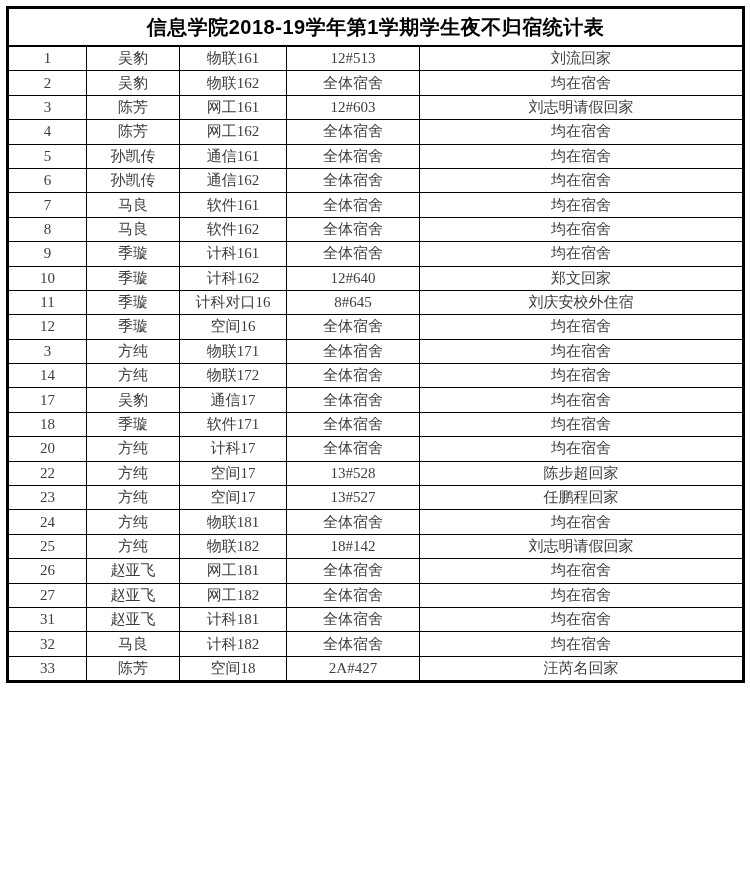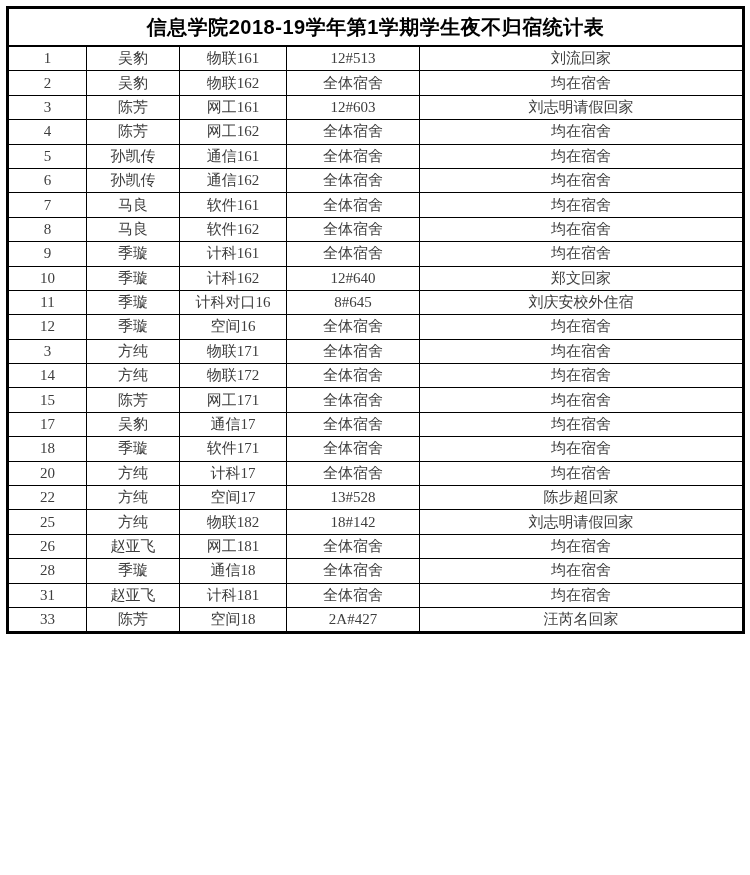--- a/index.html
+++ b/index.html
@@ -182,27 +182,20 @@
   </tr>
 
   <tr>
     <td>14</td>
     <td>方纯</td>
     <td>物联172</td>
     <td>全体宿舍</td>
     <td>均在宿舍</td>
   </tr>
 
-  <tr>
-    <td>15</td>
-    <td>陈芳</td>
-    <td>网工171</td>
-    <td>全体宿舍</td>
-    <td>均在宿舍</td>
-  </tr>
 
 
   <tr>
     <td>17</td>
     <td>吴豹</td>
     <td>通信17</td>
     <td>全体宿舍</td>
     <td>均在宿舍</td>
   </tr>
 
@@ -225,57 +218,78 @@
 
 
   <tr>
     <td>22</td>
     <td>方纯</td>
     <td>空间17</td>
     <td>13#528</td>
     <td>陈步超回家</td>
   </tr>
 
-
+  <tr>
+    <td>23</td>
+    <td>方纯</td>
+    <td>空间17</td>
+    <td>13#527</td>
+    <td>任鹏程回家</td>
+  </tr>
+
+  <tr>
+    <td>24</td>
+    <td>方纯</td>
+    <td>物联181</td>
+    <td>全体宿舍</td>
+    <td>均在宿舍</td>
+  </tr>
 
   <tr>
     <td>25</td>
     <td>方纯</td>
     <td>物联182</td>
     <td>18#142</td>
     <td>刘志明请假回家</td>
   </tr>
 
   <tr>
     <td>26</td>
     <td>赵亚飞</td>
     <td>网工181</td>
     <td>全体宿舍</td>
     <td>均在宿舍</td>
   </tr>
 
-
-  <tr>
-    <td>28</td>
-    <td>季璇</td>
-    <td>通信18</td>
-    <td>全体宿舍</td>
-    <td>均在宿舍</td>
-  </tr>
+  <tr>
+    <td>27</td>
+    <td>赵亚飞</td>
+    <td>网工182</td>
+    <td>全体宿舍</td>
+    <td>均在宿舍</td>
+  </tr>
+
 
 
 
   <tr>
     <td>31</td>
     <td>赵亚飞</td>
     <td>计科181</td>
     <td>全体宿舍</td>
     <td>均在宿舍</td>
   </tr>
 
+  <tr>
+    <td>32</td>
+    <td>马良</td>
+    <td>计科182</td>
+    <td>全体宿舍</td>
+    <td>均在宿舍</td>
+  </tr>
 
   <tr>
     <td>33</td>
     <td>陈芳</td>
     <td>空间18</td>
     <td>2A#427</td>
     <td>汪芮名回家</td>
   </tr>
 </tbody>
   </table>

